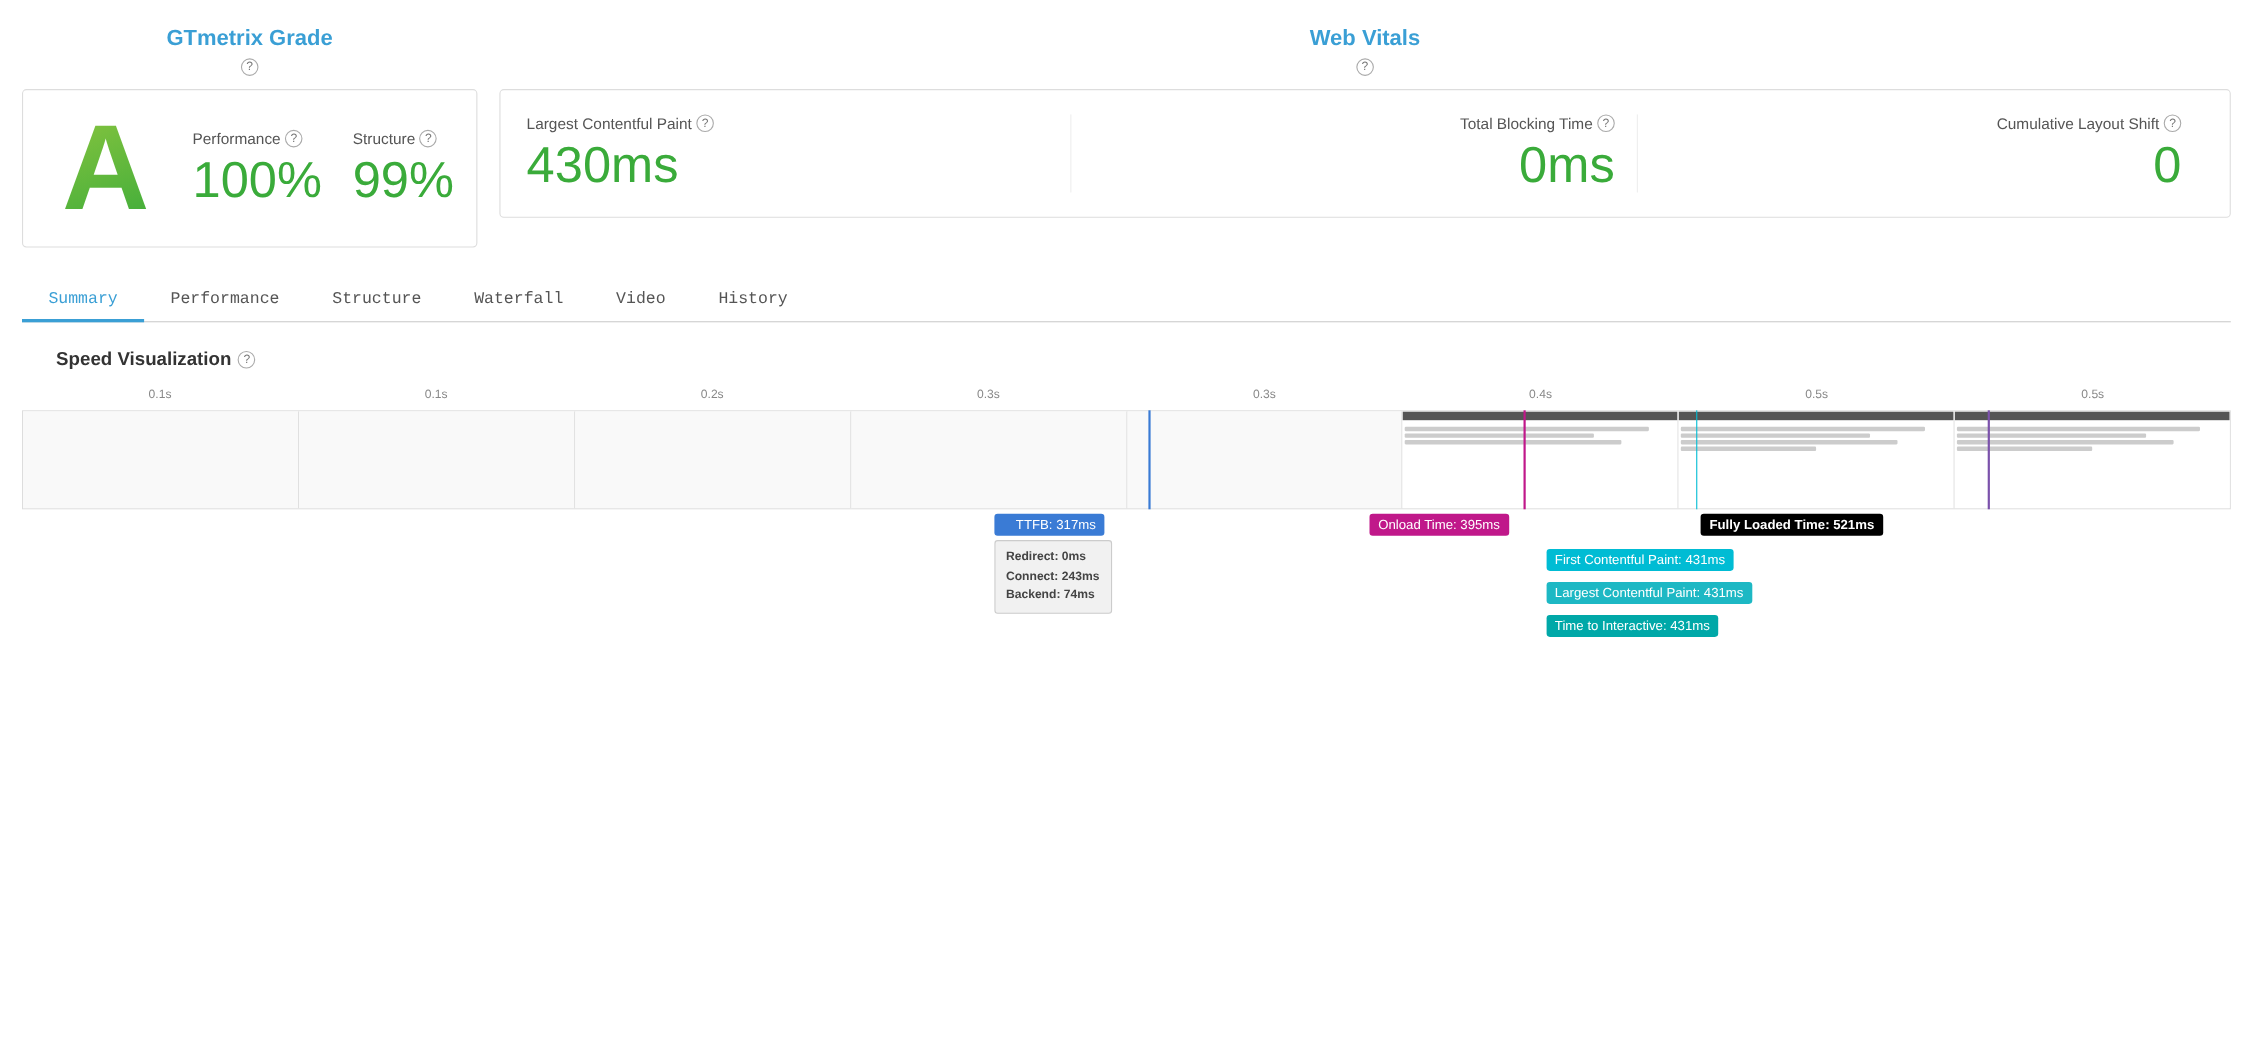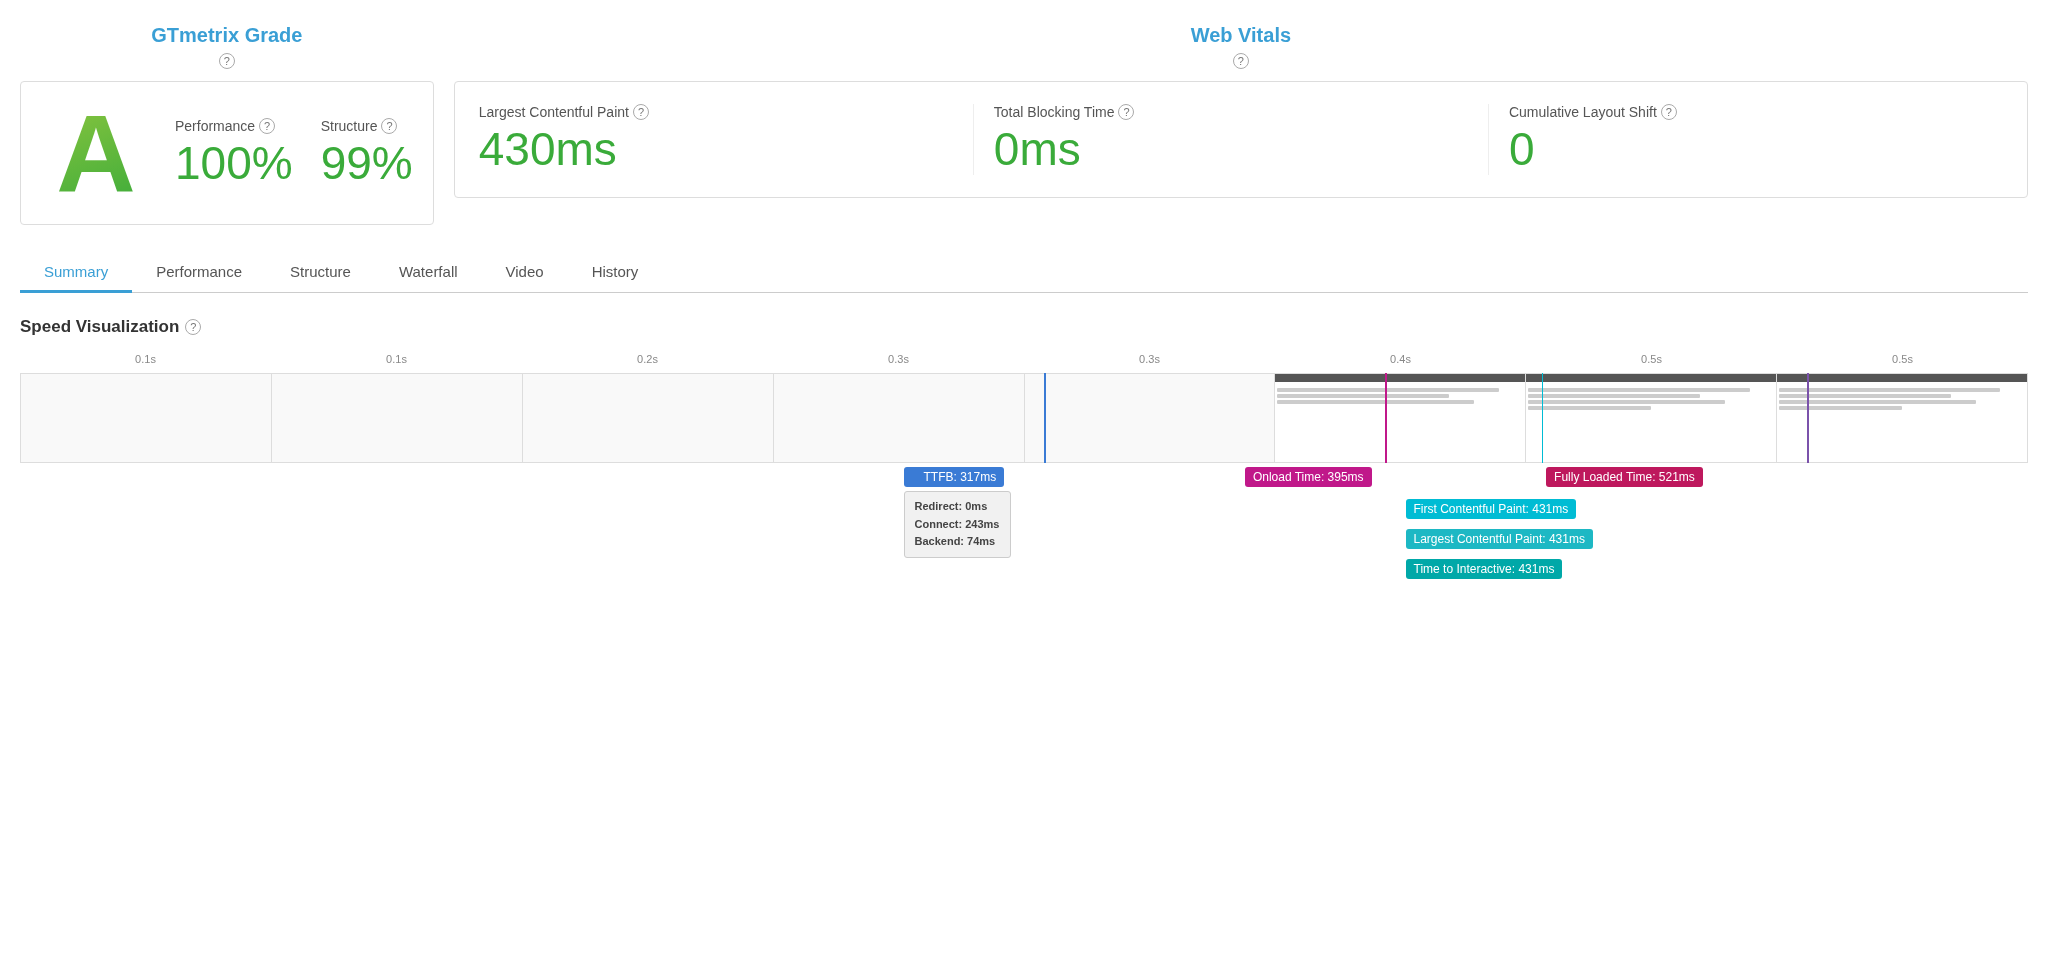--- a/index.html
+++ b/index.html
@@ -83,20 +83,21 @@
       display: flex;
       flex-direction: column;
       gap: 4px;
       flex: 1;
       padding-right: 20px;
     }
     .vital-block + .vital-block {
       border-left: 1px solid #eee;
       padding-left: 20px;
       padding-right: 20px;
+      align-items: flex-end;
     }
     .vital-label {
       font-size: 14px;
       color: #555;
       display: flex;
       align-items: center;
       gap: 4px;
     }
     .vital-value {
       font-size: 46px;
@@ -113,36 +114,38 @@
       gap: 0;
     }
     .tab {
       padding: 10px 24px;
       font-size: 15px;
       color: #555;
       cursor: pointer;
       border-bottom: 3px solid transparent;
       margin-bottom: -1px;
       user-select: none;
+      font-family: Liberation Mono, monospace;
     }
     .tab.active {
       color: #3a9fd5;
       border-bottom-color: #3a9fd5;
       font-weight: 500;
     }
 
     
     .speed-section-title {
       font-size: 17px;
       font-weight: 600;
       color: #333;
       margin-bottom: 16px;
       display: flex;
       align-items: center;
       gap: 6px;
+      margin-left: 31px;
     }
 
     .help-icon {
       display: inline-flex;
       align-items: center;
       justify-content: center;
       width: 16px;
       height: 16px;
       border: 1px solid #aaa;
       border-radius: 50%;
@@ -209,21 +212,21 @@
       display: inline-block;
       padding: 3px 8px;
       border-radius: 3px;
       font-size: 12px;
       color: #fff;
       white-space: nowrap;
       font-weight: 500;
     }
     .badge-blue { background: #3a7bd5; padding-left: 20px; }
     .badge-magenta { background: #c0188a; }
-    .badge-purple { background: #be185d; }
+    .badge-purple { background: #000000; font-weight: bold; }
     .badge-cyan { background: #00bcd4; }
     .badge-green-blue { background: #1db8c4; }
     .badge-teal { background: #00a8a8; }
 
     .tooltip-box {
       background: rgba(240,240,240,0.95);
       border: 1px solid #ccc;
       border-radius: 3px;
       padding: 6px 10px;
       font-size: 11px;

